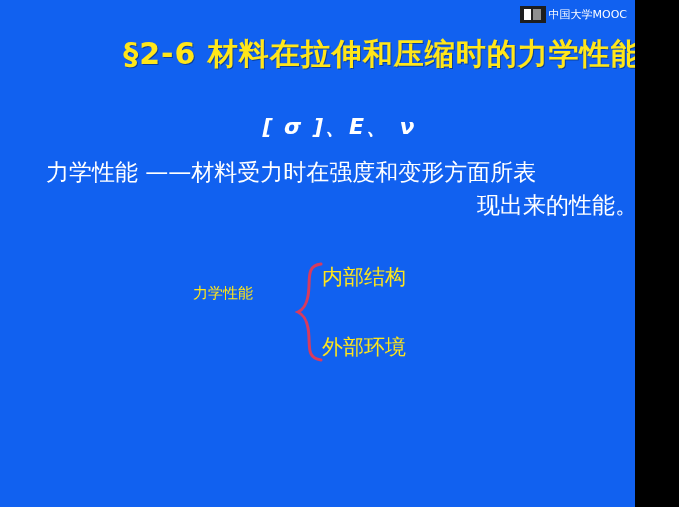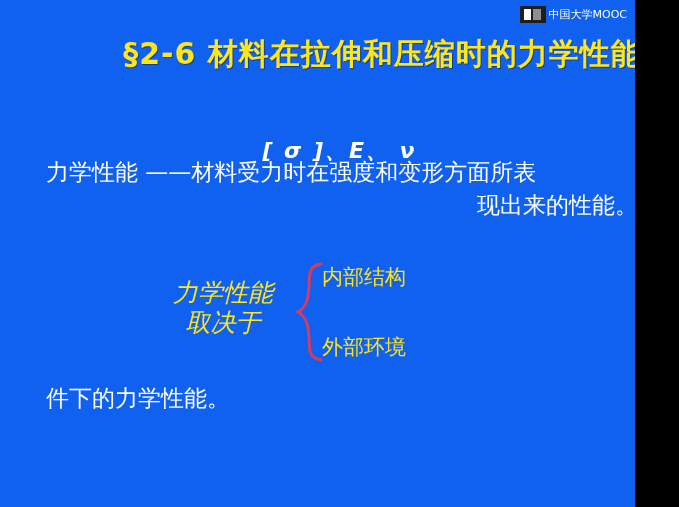--- a/index.html
+++ b/index.html
@@ -74,21 +74,20 @@
     position: absolute;
     top: 112px;
     left: 0;
     width: 679px;
     text-align: center;
     color: #ffffff;
     font-size: 22px;
     font-weight: bold;
     font-style: italic;
     letter-spacing: 2px;
-    margin-top: 24px;
   }
   #def-block {
     position: absolute;
     top: 156px;
     left: 46px;
     width: 592px;
     color: #ffffff;
     font-size: 23px;
     line-height: 33px;
     text-align: center;
@@ -108,23 +107,22 @@
     width: 400px;
     height: 110px;
   }
   #brace-label {
     position: absolute;
     left: 8px;
     top: 20px;
     width: 130px;
     text-align: center;
     color: #ffe61a;
-    font-size: 25px;
+    font-size: 15px;
     line-height: 30px;
-    font-style: italic;
   }
   #brace-svg {
     position: absolute;
     left: 145px;
     top: 4px;
   }
   #brace-item-1 {
     position: absolute;
     left: 172px;
     top: 5px;
@@ -174,26 +172,24 @@
   </div>
 
   <div id="def-block">
     <div class="line1">力学性能 ——材料受力时在强度和变形方面所表</div>
     <div class="line2">现出来的性能。</div>
   </div>
 
   <div id="brace-group">
     <div id="brace-label">
       <div>力学性能</div>
-      <div>取决于</div>
     </div>
     <svg id="brace-svg" width="30" height="100" viewBox="0 0 30 100">
       <path d="M26 2 C10 4, 16 18, 13 34 C11 45, 7 48, 3 50 C7 52, 11 55, 13 66 C16 82, 10 96, 26 98" fill="none" stroke="#d83b5e" stroke-width="3" stroke-linecap="round"></path>
     </svg>
     <div id="brace-item-1">内部结构</div>
     <div id="brace-item-2">外部环境</div>
   </div>
 
   <div id="closing">
-    <div class="l2">件下的力学性能。</div>
   </div>
 
 </div>
 
 </body></html>

